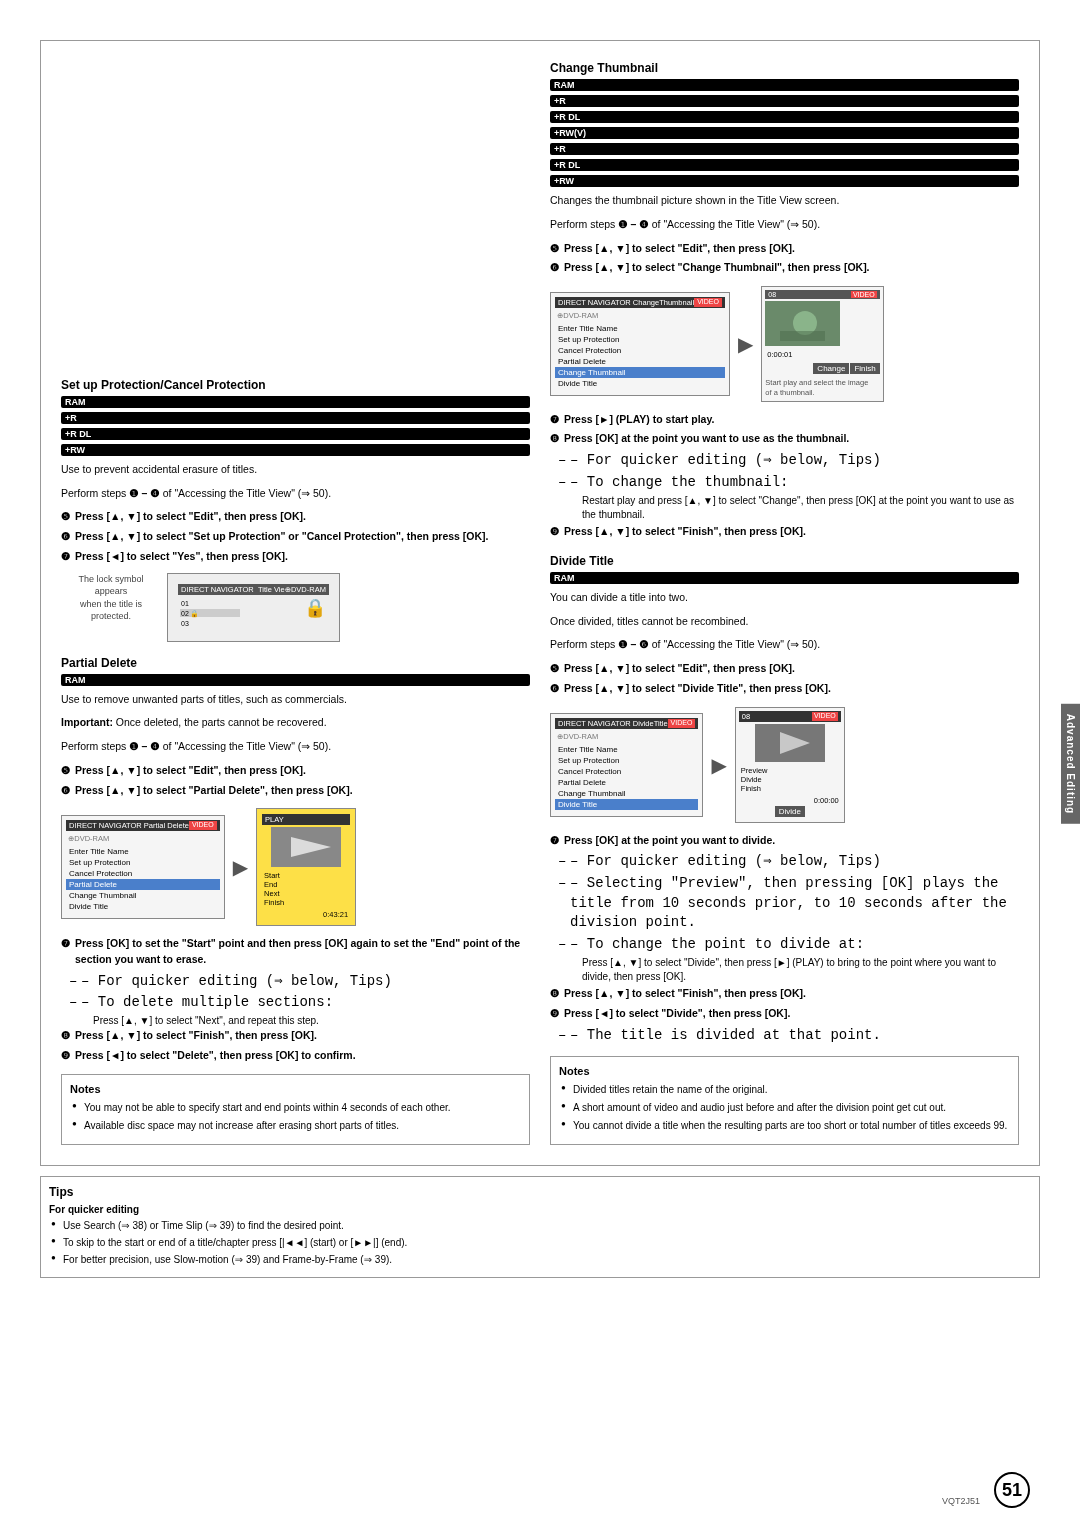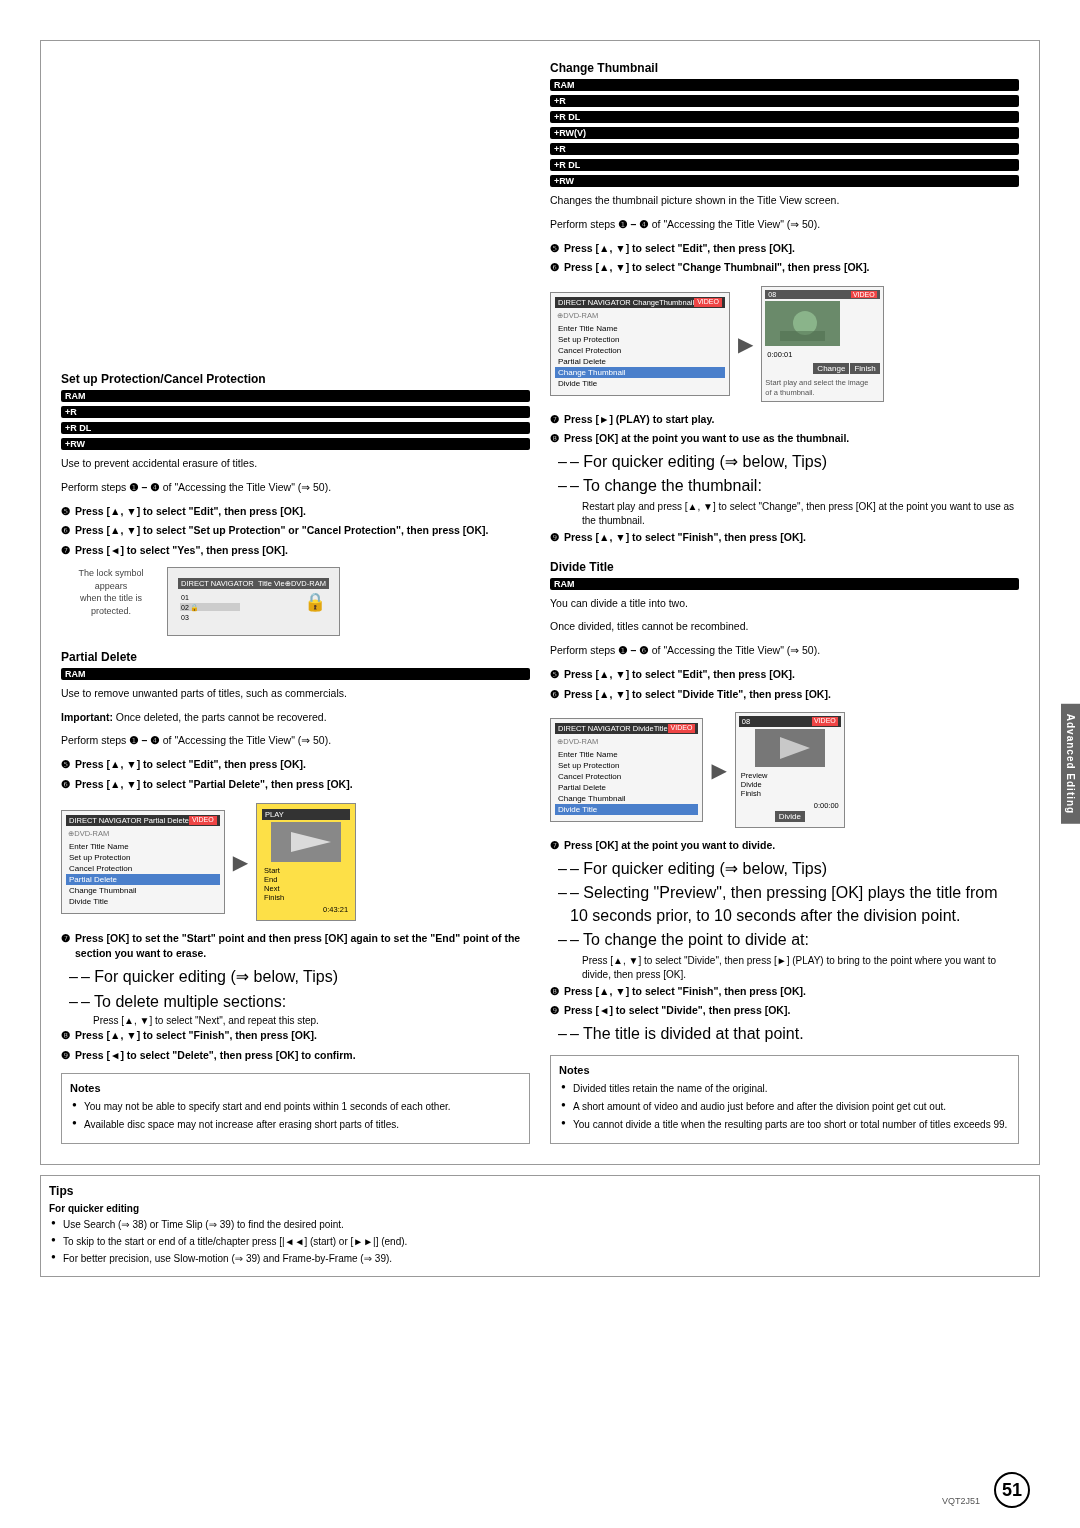--- a/index.html
+++ b/index.html
@@ -66,24 +66,25 @@
       padding-left: 14px;
       position: relative;
     }
     .step-num {
       position: absolute;
       left: 0;
       font-weight: bold;
     }
     .sub-bullet {
       padding-left: 20px;
-      font-size: 16px;
+      font-size: 14px;
       margin-bottom: 2px;
       line-height: 1.4;
       position: relative;
+      font-family: Liberation Mono, monospace;
     }
     .sub-bullet::before {
       content: '–';
       position: absolute;
       left: 8px;
     }
     .diagram-area {
       display: flex;
       align-items: center;
       margin: 10px 0;
@@ -438,21 +439,21 @@
           <strong>Press [▲, ▼] to select "Finish", then press [OK].</strong>
         </div>
         <div class="step-item">
           <span class="step-num">❾</span>
           <strong>Press [◄] to select "Delete", then press [OK] to confirm.</strong>
         </div>
       </div>
 
       <div class="notes-box">
         <div class="notes-title">Notes</div>
-        <div class="notes-item">You may not be able to specify start and end points within 1 seconds of each other.</div>
+        <div class="notes-item">You may not be able to specify start and end points within 4 seconds of each other.</div>
         <div class="notes-item">Available disc space may not increase after erasing short parts of titles.</div>
       </div>
 
     </div>
 
     <div class="right-col">
 
       <div>
         <div class="section-title">Change Thumbnail</div>
         <div class="badge-row">

